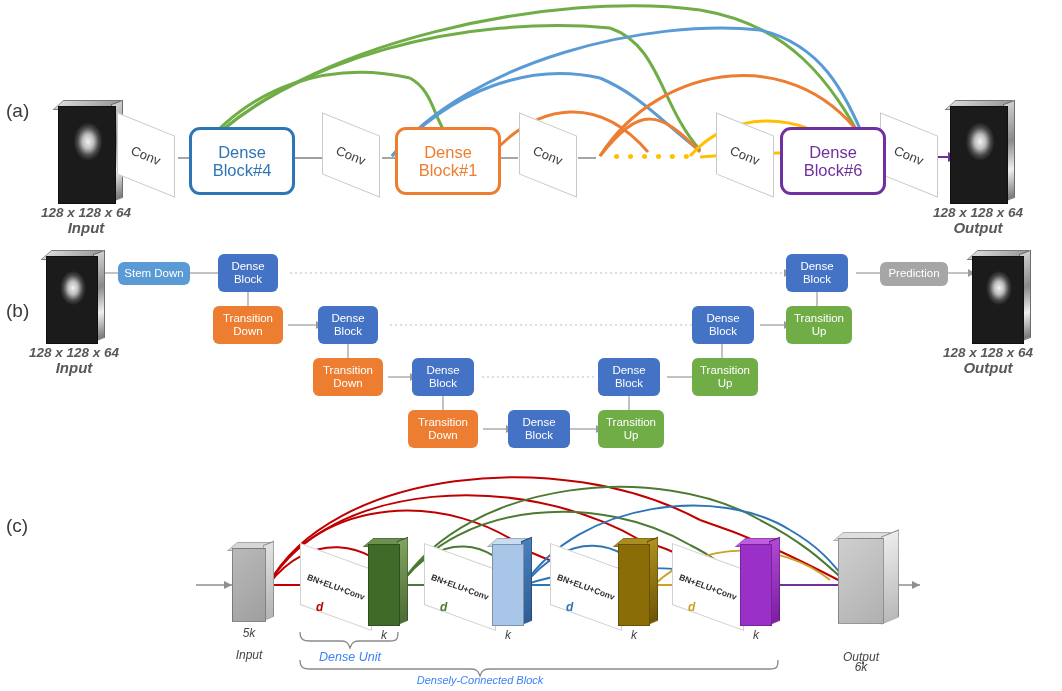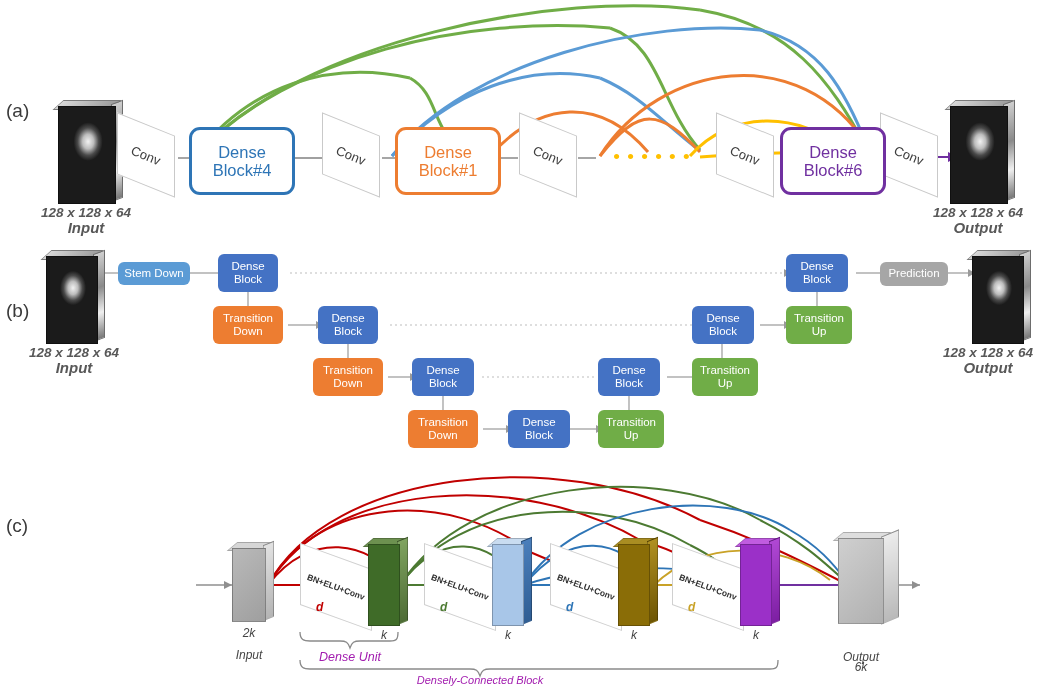--- a/index.html
+++ b/index.html
@@ -61,21 +61,21 @@
 
   .bnbox{position:absolute;width:72px;height:62px;}
   .bnbox .quad{position:absolute;inset:0;background:#fff;border:1px solid #d0d0d0;
       transform:skewY(20deg);}
   .bnbox .lbl{position:absolute;inset:0;display:flex;align-items:center;justify-content:center;
       font-size:8.5px;color:#2f2f2f;transform:rotate(20deg);white-space:nowrap;font-weight:bold;}
   .dlet{position:absolute;font-size:12px;font-style:italic;font-weight:bold;}
 
   .klab{position:absolute;font-size:12px;font-style:italic;color:#444;text-align:center;}
 
-  .brlab{position:absolute;font-size:12.5px;font-style:italic;color:#a21caf;text-align:center;}
+  .brlab{position:absolute;font-size:12.5px;font-style:italic;color:#3b82f6;text-align:center;}
 
   svg.ov{position:absolute;left:0;top:0;width:1062px;height:691px;pointer-events:none;}
   svg.ovb{position:absolute;left:0;top:0;width:1062px;height:691px;}
 </style>
 </head>
 <body>
 
 <div id="root">
 
   <div class="abs panel-letter" style="left:6px;top:100px;">(a)</div>
@@ -365,21 +365,21 @@
       <path d="M300,632 C300,640 304,641 310,641 L340,641 C346,641 348,642 350,648 C352,642 354,641 360,641 L390,641 C396,641 398,640 398,632"></path>
       <path d="M300,660 C300,668 304,669 310,669 L470,669 C476,669 478,670 480,676 C482,670 484,669 490,669 L770,669 C776,669 778,668 778,660"></path>
     </g>
   </svg>
 
   <div class="slab" style="left:232px;top:548px;width:34px;height:74px;">
     <div class="tp" style="background:#d6d6d6;"></div>
     <div class="sd" style="background:linear-gradient(180deg,#e2e2e2,#b4b4b4);"></div>
     <div class="fc" style="background:linear-gradient(135deg,#b9b9b9,#9f9f9f);"></div>
   </div>
-  <div class="klab" style="left:226px;top:626px;width:46px;">2k</div>
+  <div class="klab" style="left:226px;top:626px;width:46px;">5k</div>
   <div class="klab" style="left:216px;top:648px;width:66px;font-style:italic;">Input</div>
 
   <div class="bnbox" style="left:300px;top:556px;">
     <div class="quad"></div>
     <div class="lbl">BN+ELU+Conv</div>
   </div>
   <div class="dlet" style="left:316px;top:600px;color:#C00000;">d</div>
   <div class="slab" style="left:368px;top:544px;width:32px;height:82px;">
     <div class="tp" style="background:#6d9150;"></div>
     <div class="sd" style="background:linear-gradient(180deg,#7fa35f,#4e6c36);"></div>

